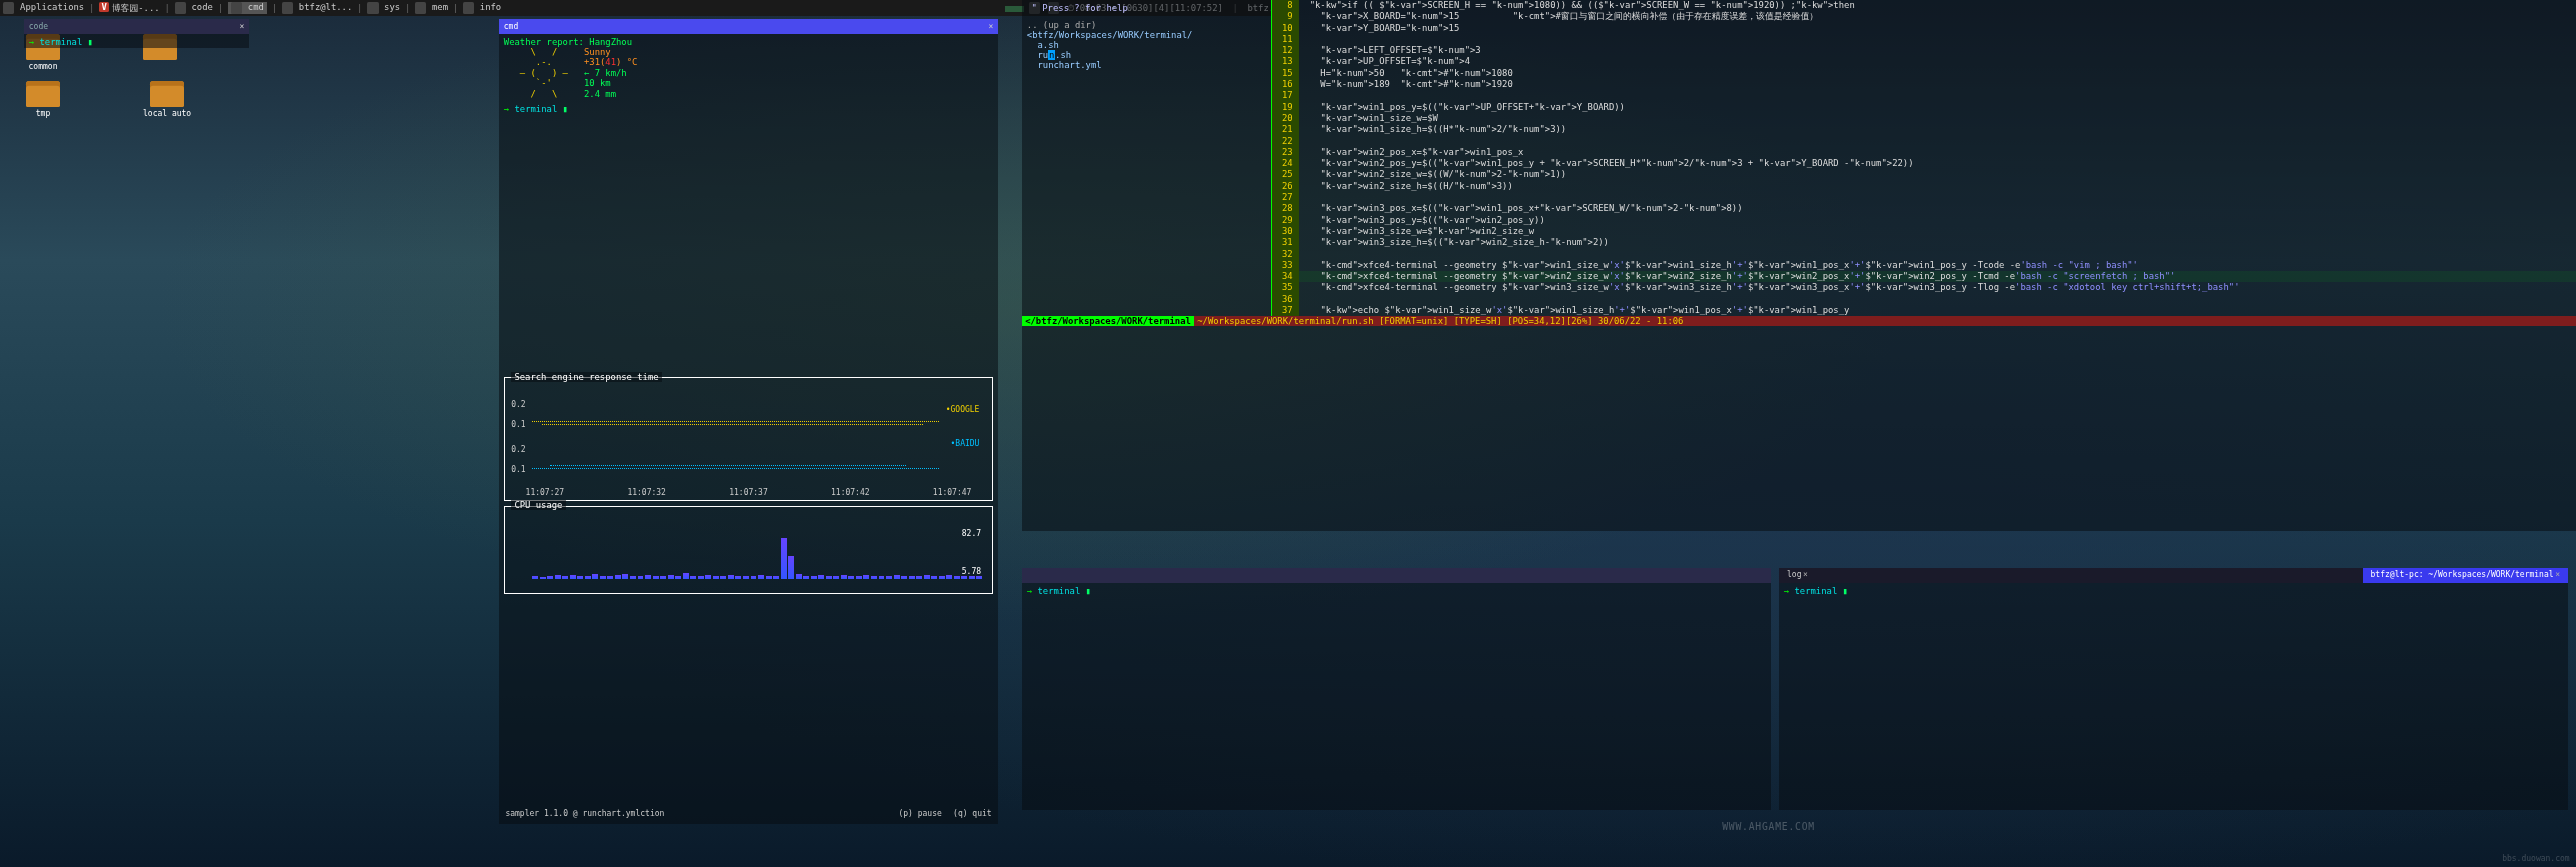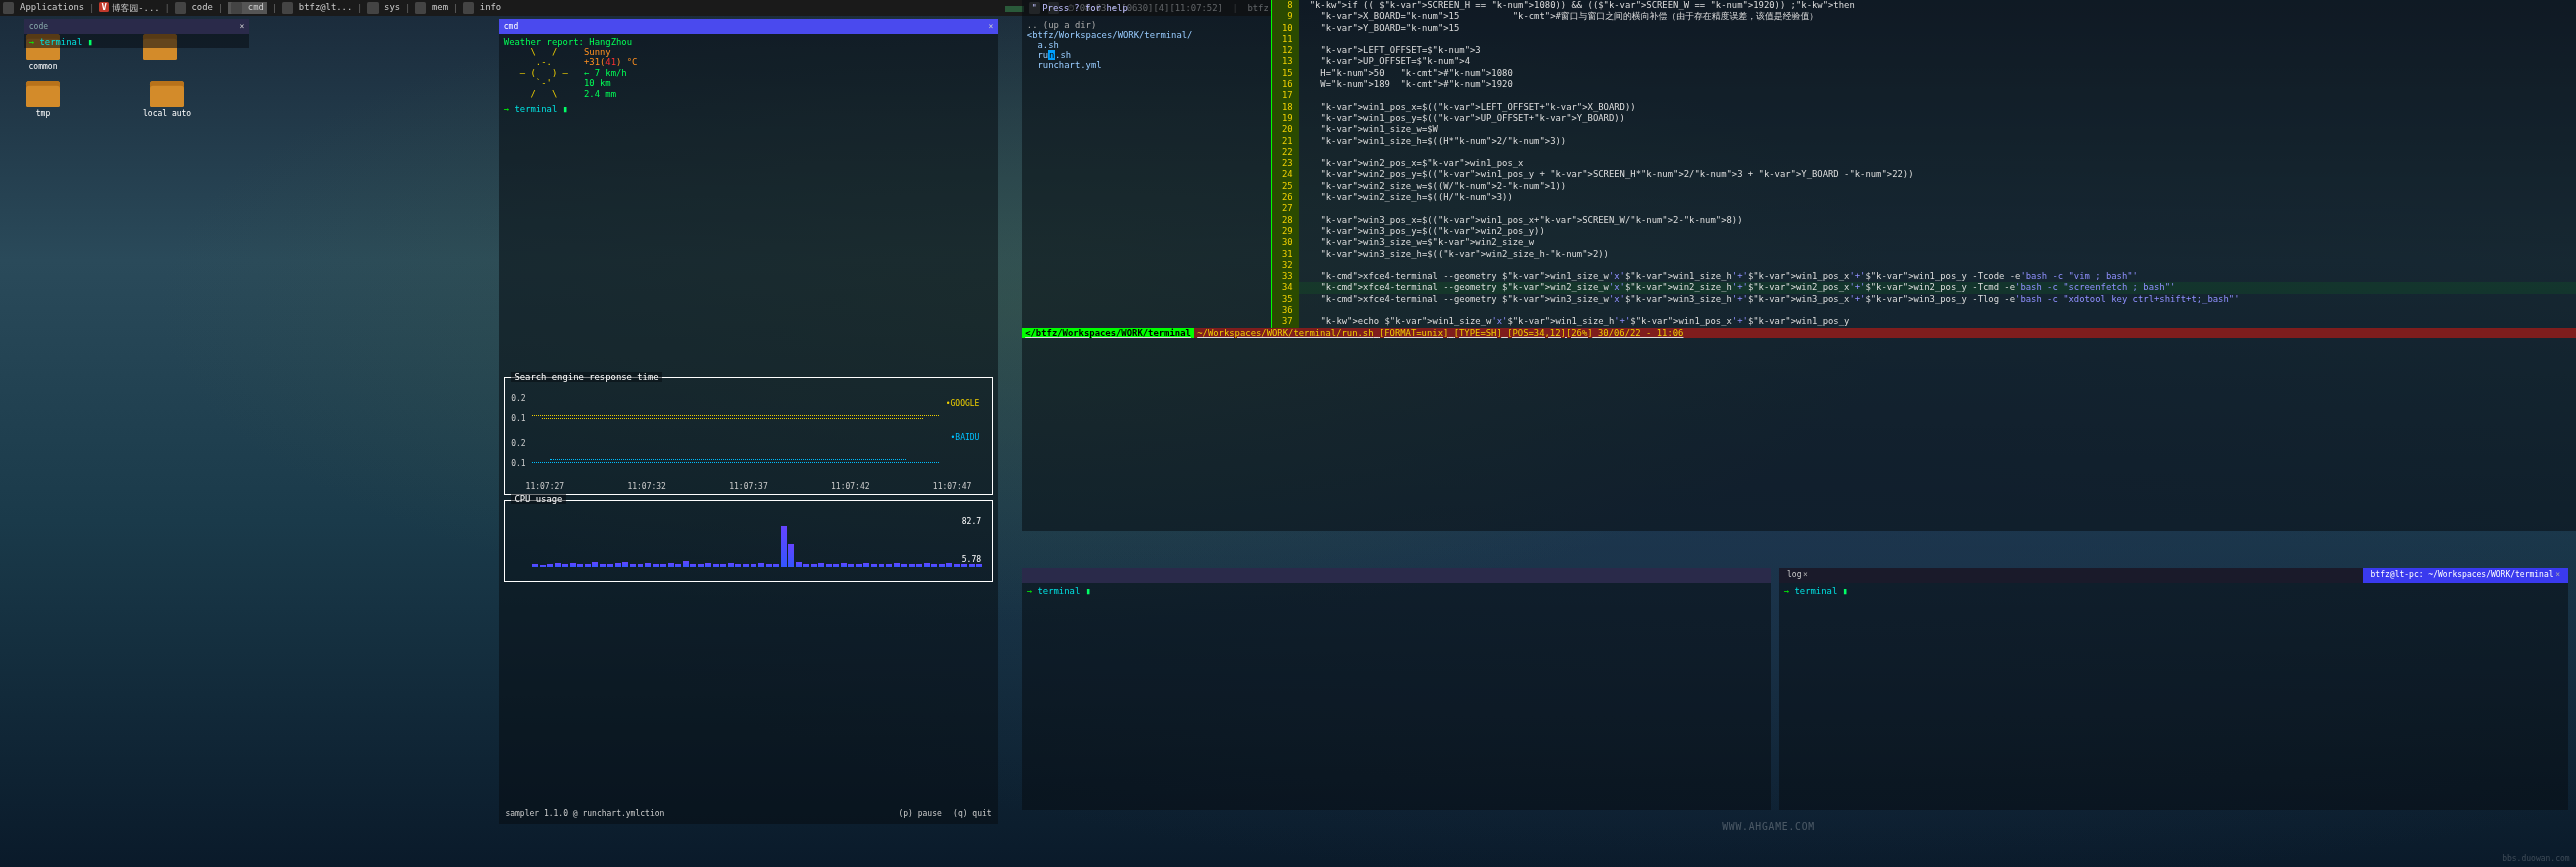--- a/index.html
+++ b/index.html
@@ -38,21 +38,21 @@
 .prompt{color:#00ff66;}
 .prompt .arrow{color:#00ff00;}
 .cyan{color:#00e0e0;} .green{color:#00ff55;} .yellow{color:#f0d000;}
 .orange{color:#ff9020;} .red{color:#ff3030;}
 
 
 .win-cmd{top:19.3px;left:499px;width:499px;height:805px;}
 .weather pre{line-height:10.5px;}
 .chart-box{border:0.8px solid #fff;margin-top:4.8px;padding:3.2px 4.8px;position:relative;}
 .chart-box .title{background:rgba(8,12,18,.55);position:absolute;top:-6.4px;left:6.4px;padding:0 3.2px;color:#fff;}
-.chart-body{height:89px;position:relative;margin-top:10px;text-align:center;}
+.chart-body{height:89px;position:relative;margin-top:16px;text-align:center;}
 .chart-body.cpu{height:64px;}
 .ylabel{position:absolute;left:1.6px;color:#ccc;font-size:8px;}
 .xlabels{display:flex;justify-content:space-between;color:#ccc;font-size:8px;margin-top:1.6px;padding:0 16px;}
 .legend-chip{position:absolute;font-size:8px;}
 .bars{position:absolute;left:22.5px;right:4.8px;bottom:11.3px;top:3.2px;display:flex;align-items:flex-end;gap:1.6px;}
 .bars .bar{flex:1;background:linear-gradient(to top,#3355ff,#6644ff);}
 .cpu-val{position:absolute;right:6.4px;font-size:8px;color:#fff;}
 .statusline{position:absolute;bottom:6.4px;left:6.4px;right:6.4px;display:flex;gap:14.5px;color:#ccc;font-size:8px;}
 .statusline .r{margin-left:auto;display:flex;gap:11.3px;}
 
@@ -300,21 +300,20 @@
     <div class="code" id="vim-code">
         <div class="code-line"><span class="gutter">8</span>  <span class="&lt;span">"k-kw"</span>&gt;if (( $<span class="&lt;span">"k-var"</span>&gt;SCREEN_H == <span class="&lt;span">"k-num"</span>&gt;1080)) &amp;&amp; (($<span class="&lt;span">"k-var"</span>&gt;SCREEN_W == <span class="&lt;span">"k-num"</span>&gt;1920)) ;<span class="&lt;span">"k-kw"</span>&gt;then</div>
         <div class="code-line"><span class="gutter">9</span>    <span class="&lt;span">"k-var"</span>&gt;X_BOARD=<span class="&lt;span">"k-num"</span>&gt;15          <span class="&lt;span">"k-cmt"</span>&gt;#窗口与窗口之间的横向补偿（由于存在精度误差，该值是经验值）</div>
         <div class="code-line"><span class="gutter">10</span>    <span class="&lt;span">"k-var"</span>&gt;Y_BOARD=<span class="&lt;span">"k-num"</span>&gt;15</div>
         <div class="code-line"><span class="gutter">11</span>  </div>
         <div class="code-line"><span class="gutter">12</span>    <span class="&lt;span">"k-var"</span>&gt;LEFT_OFFSET=$<span class="&lt;span">"k-num"</span>&gt;3</div>
         <div class="code-line"><span class="gutter">13</span>    <span class="&lt;span">"k-var"</span>&gt;UP_OFFSET=$<span class="&lt;span">"k-num"</span>&gt;4</div>
         <div class="code-line"><span class="gutter">15</span>    H=<span class="&lt;span">"k-num"</span>&gt;50   <span class="&lt;span">"k-cmt"</span>&gt;#<span class="&lt;span">"k-num"</span>&gt;1080</div>
         <div class="code-line"><span class="gutter">16</span>    W=<span class="&lt;span">"k-num"</span>&gt;189  <span class="&lt;span">"k-cmt"</span>&gt;#<span class="&lt;span">"k-num"</span>&gt;1920</div>
         <div class="code-line"><span class="gutter">17</span>  </div>
-        <div class="code-line"><span class="gutter">18</span>    <span class="&lt;span">"k-var"</span>&gt;win1_pos_x=$((<span class="&lt;span">"k-var"</span>&gt;LEFT_OFFSET+<span class="&lt;span">"k-var"</span>&gt;X_BOARD))</div>
         <div class="code-line"><span class="gutter">19</span>    <span class="&lt;span">"k-var"</span>&gt;win1_pos_y=$((<span class="&lt;span">"k-var"</span>&gt;UP_OFFSET+<span class="&lt;span">"k-var"</span>&gt;Y_BOARD))</div>
         <div class="code-line"><span class="gutter">20</span>    <span class="&lt;span">"k-var"</span>&gt;win1_size_w=$W</div>
         <div class="code-line"><span class="gutter">21</span>    <span class="&lt;span">"k-var"</span>&gt;win1_size_h=$((H*<span class="&lt;span">"k-num"</span>&gt;2/<span class="&lt;span">"k-num"</span>&gt;3))</div>
         <div class="code-line"><span class="gutter">22</span>  </div>
         <div class="code-line"><span class="gutter">23</span>    <span class="&lt;span">"k-var"</span>&gt;win2_pos_x=$<span class="&lt;span">"k-var"</span>&gt;win1_pos_x</div>
         <div class="code-line"><span class="gutter">24</span>    <span class="&lt;span">"k-var"</span>&gt;win2_pos_y=$((<span class="&lt;span">"k-var"</span>&gt;win1_pos_y + <span class="&lt;span">"k-var"</span>&gt;SCREEN_H*<span class="&lt;span">"k-num"</span>&gt;2/<span class="&lt;span">"k-num"</span>&gt;3 + <span class="&lt;span">"k-var"</span>&gt;Y_BOARD -<span class="&lt;span">"k-num"</span>&gt;22))</div>
         <div class="code-line"><span class="gutter">25</span>    <span class="&lt;span">"k-var"</span>&gt;win2_size_w=$((W/<span class="&lt;span">"k-num"</span>&gt;2-<span class="&lt;span">"k-num"</span>&gt;1))</div>
         <div class="code-line"><span class="gutter">26</span>    <span class="&lt;span">"k-var"</span>&gt;win2_size_h=$((H/<span class="&lt;span">"k-num"</span>&gt;3))</div>
         <div class="code-line"><span class="gutter">27</span>  </div>
         <div class="code-line"><span class="gutter">28</span>    <span class="&lt;span">"k-var"</span>&gt;win3_pos_x=$((<span class="&lt;span">"k-var"</span>&gt;win1_pos_x+<span class="&lt;span">"k-var"</span>&gt;SCREEN_W/<span class="&lt;span">"k-num"</span>&gt;2-<span class="&lt;span">"k-num"</span>&gt;8))</div>
@@ -322,21 +321,21 @@
         <div class="code-line"><span class="gutter">30</span>    <span class="&lt;span">"k-var"</span>&gt;win3_size_w=$<span class="&lt;span">"k-var"</span>&gt;win2_size_w</div>
         <div class="code-line"><span class="gutter">31</span>    <span class="&lt;span">"k-var"</span>&gt;win3_size_h=$((<span class="&lt;span">"k-var"</span>&gt;win2_size_h-<span class="&lt;span">"k-num"</span>&gt;2))</div>
         <div class="code-line"><span class="gutter">32</span>  </div>
         <div class="code-line"><span class="gutter">33</span>    <span class="&lt;span">"k-cmd"</span>&gt;xfce4-terminal --geometry $<span class="&lt;span">"k-var"</span>&gt;win1_size_w<span class="k-str">'x'</span>$<span class="&lt;span">"k-var"</span>&gt;win1_size_h<span class="k-str">'+'</span>$<span class="&lt;span">"k-var"</span>&gt;win1_pos_x<span class="k-str">'+'</span>$<span class="&lt;span">"k-var"</span>&gt;win1_pos_y -Tcode -e<span class="k-str">'bash -c "vim ; bash"'</span></div>
         <div class="code-line hl-line"><span class="gutter">34</span>    <span class="&lt;span">"k-cmd"</span>&gt;xfce4-terminal --geometry $<span class="&lt;span">"k-var"</span>&gt;win2_size_w<span class="k-str">'x'</span>$<span class="&lt;span">"k-var"</span>&gt;win2_size_h<span class="k-str">'+'</span>$<span class="&lt;span">"k-var"</span>&gt;win2_pos_x<span class="k-str">'+'</span>$<span class="&lt;span">"k-var"</span>&gt;win2_pos_y -Tcmd -e<span class="k-str">'bash -c "screenfetch ; bash"'</span></div>
         <div class="code-line"><span class="gutter">35</span>    <span class="&lt;span">"k-cmd"</span>&gt;xfce4-terminal --geometry $<span class="&lt;span">"k-var"</span>&gt;win3_size_w<span class="k-str">'x'</span>$<span class="&lt;span">"k-var"</span>&gt;win3_size_h<span class="k-str">'+'</span>$<span class="&lt;span">"k-var"</span>&gt;win3_pos_x<span class="k-str">'+'</span>$<span class="&lt;span">"k-var"</span>&gt;win3_pos_y -Tlog -e<span class="k-str">'bash -c "xdotool key ctrl+shift+t;_bash"'</span></div>
         <div class="code-line"><span class="gutter">36</span>  </div>
         <div class="code-line"><span class="gutter">37</span>    <span class="&lt;span">"k-kw"</span>&gt;echo $<span class="&lt;span">"k-var"</span>&gt;win1_size_w<span class="k-str">'x'</span>$<span class="&lt;span">"k-var"</span>&gt;win1_size_h<span class="k-str">'+'</span>$<span class="&lt;span">"k-var"</span>&gt;win1_pos_x<span class="k-str">'+'</span>$<span class="&lt;span">"k-var"</span>&gt;win1_pos_y</div>
       </div>
   </div>
-  <div style="display:flex;text-decoration:underline;">
+  <div style="display:flex;">
     <span class="status-green">&lt;/btfz/Workspaces/WORK/terminal</span>
     <span class="status-right" style="flex:1;">
       <span>~/Workspaces/WORK/terminal/run.sh</span>
       <span>[FORMAT=unix]</span>
       <span>[TYPE=SH]</span>
       <span>[POS=34,12][26%]</span>
       <span>30/06/22 - 11:06</span>
     </span>
   </div>
 </div>

